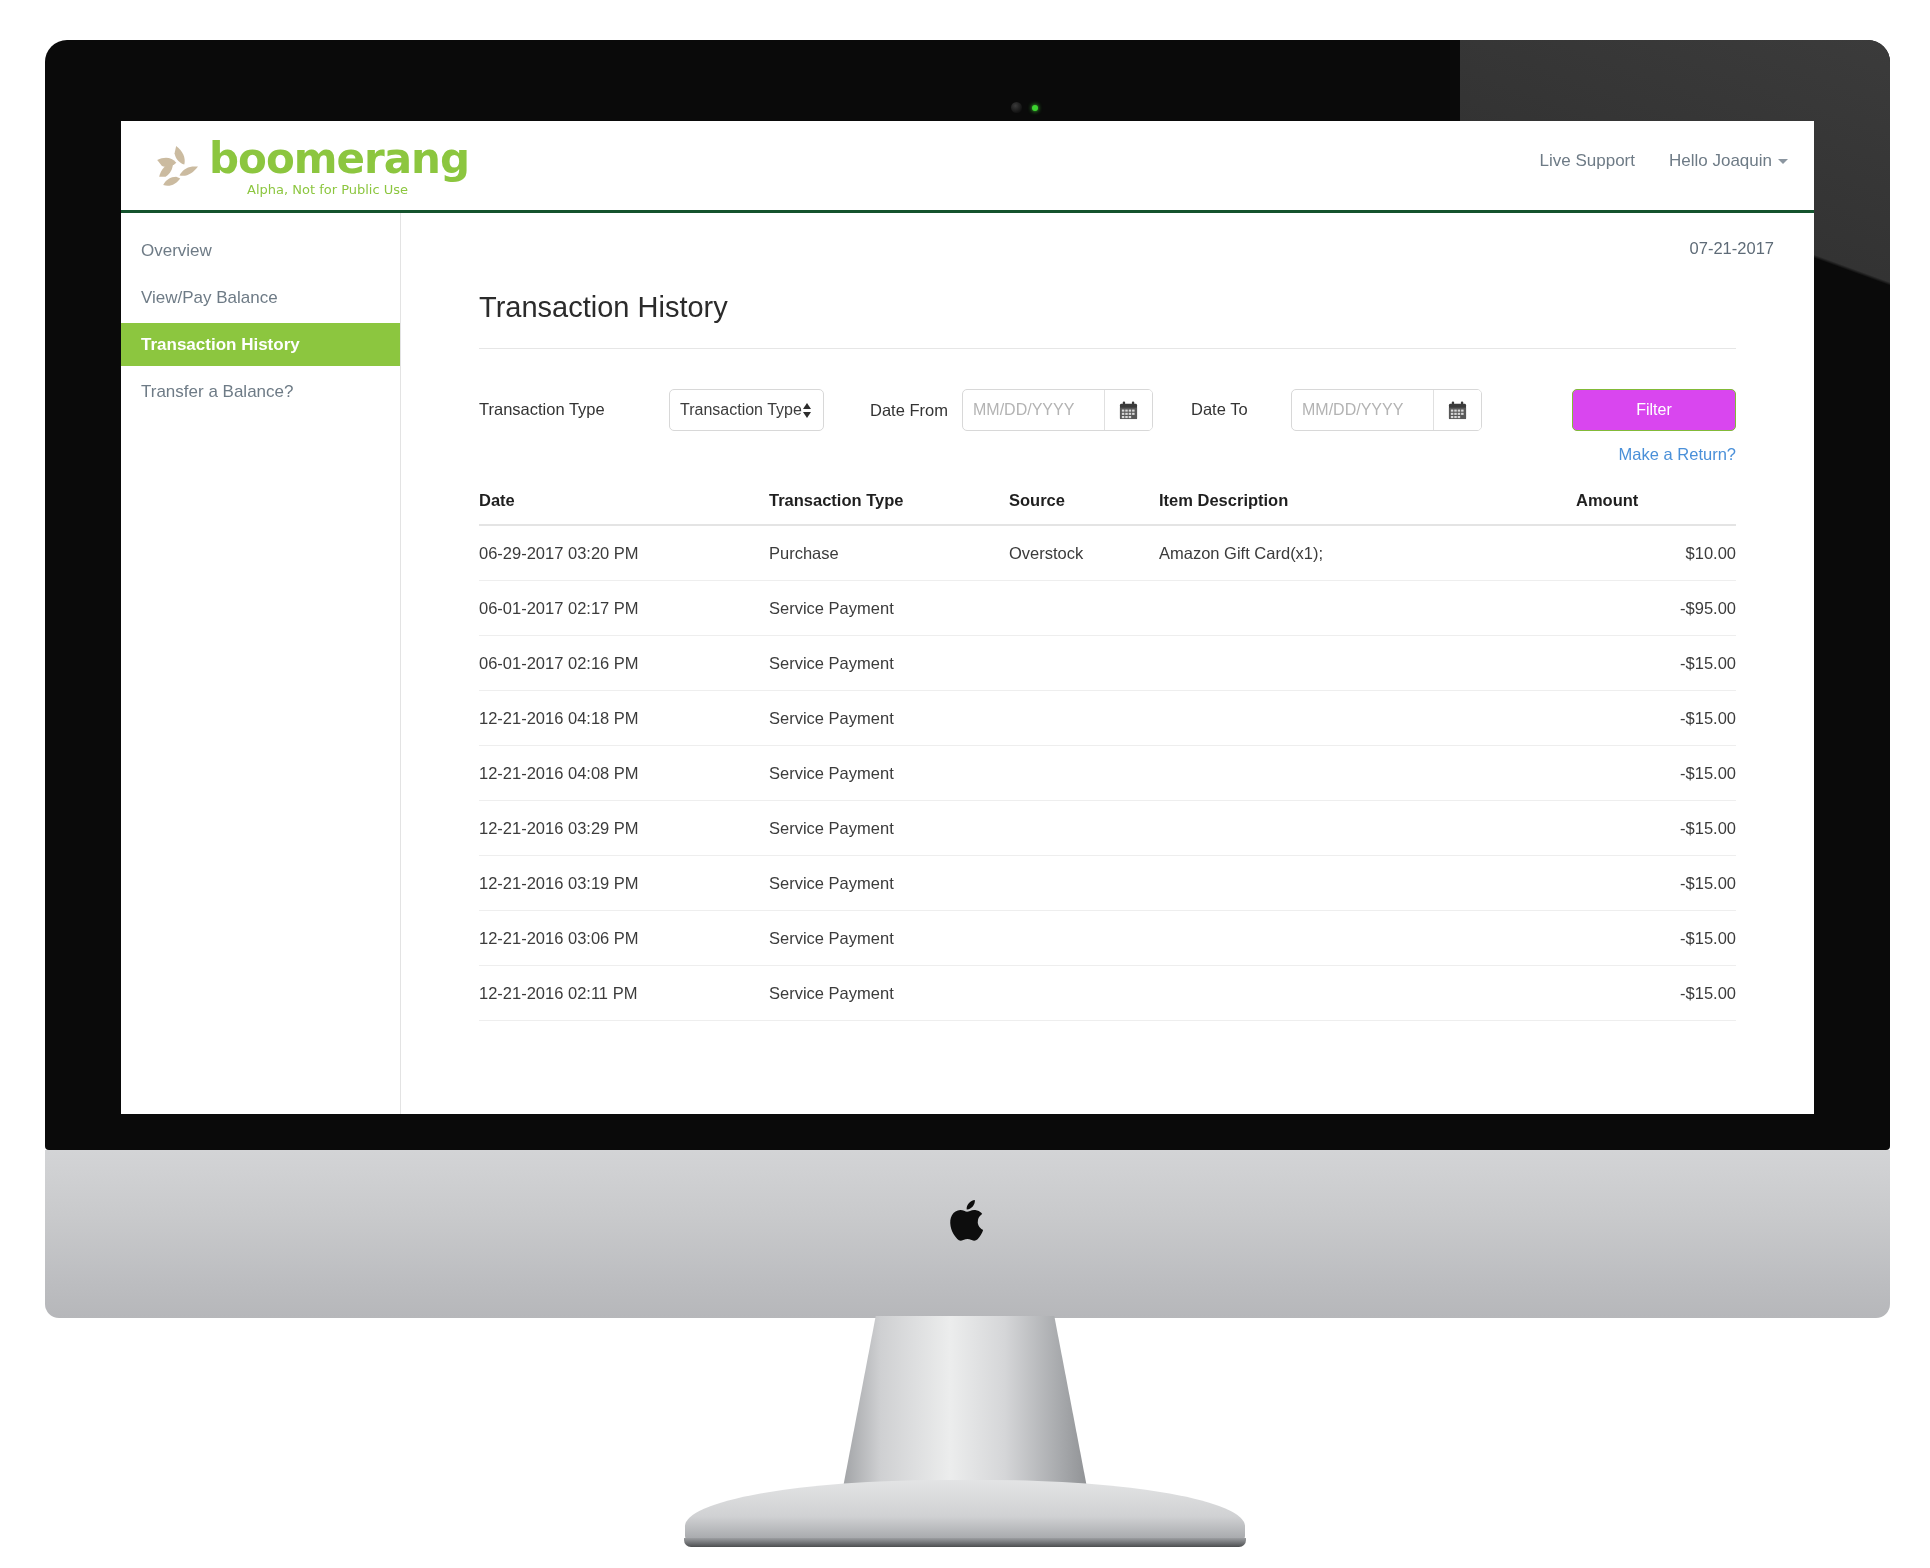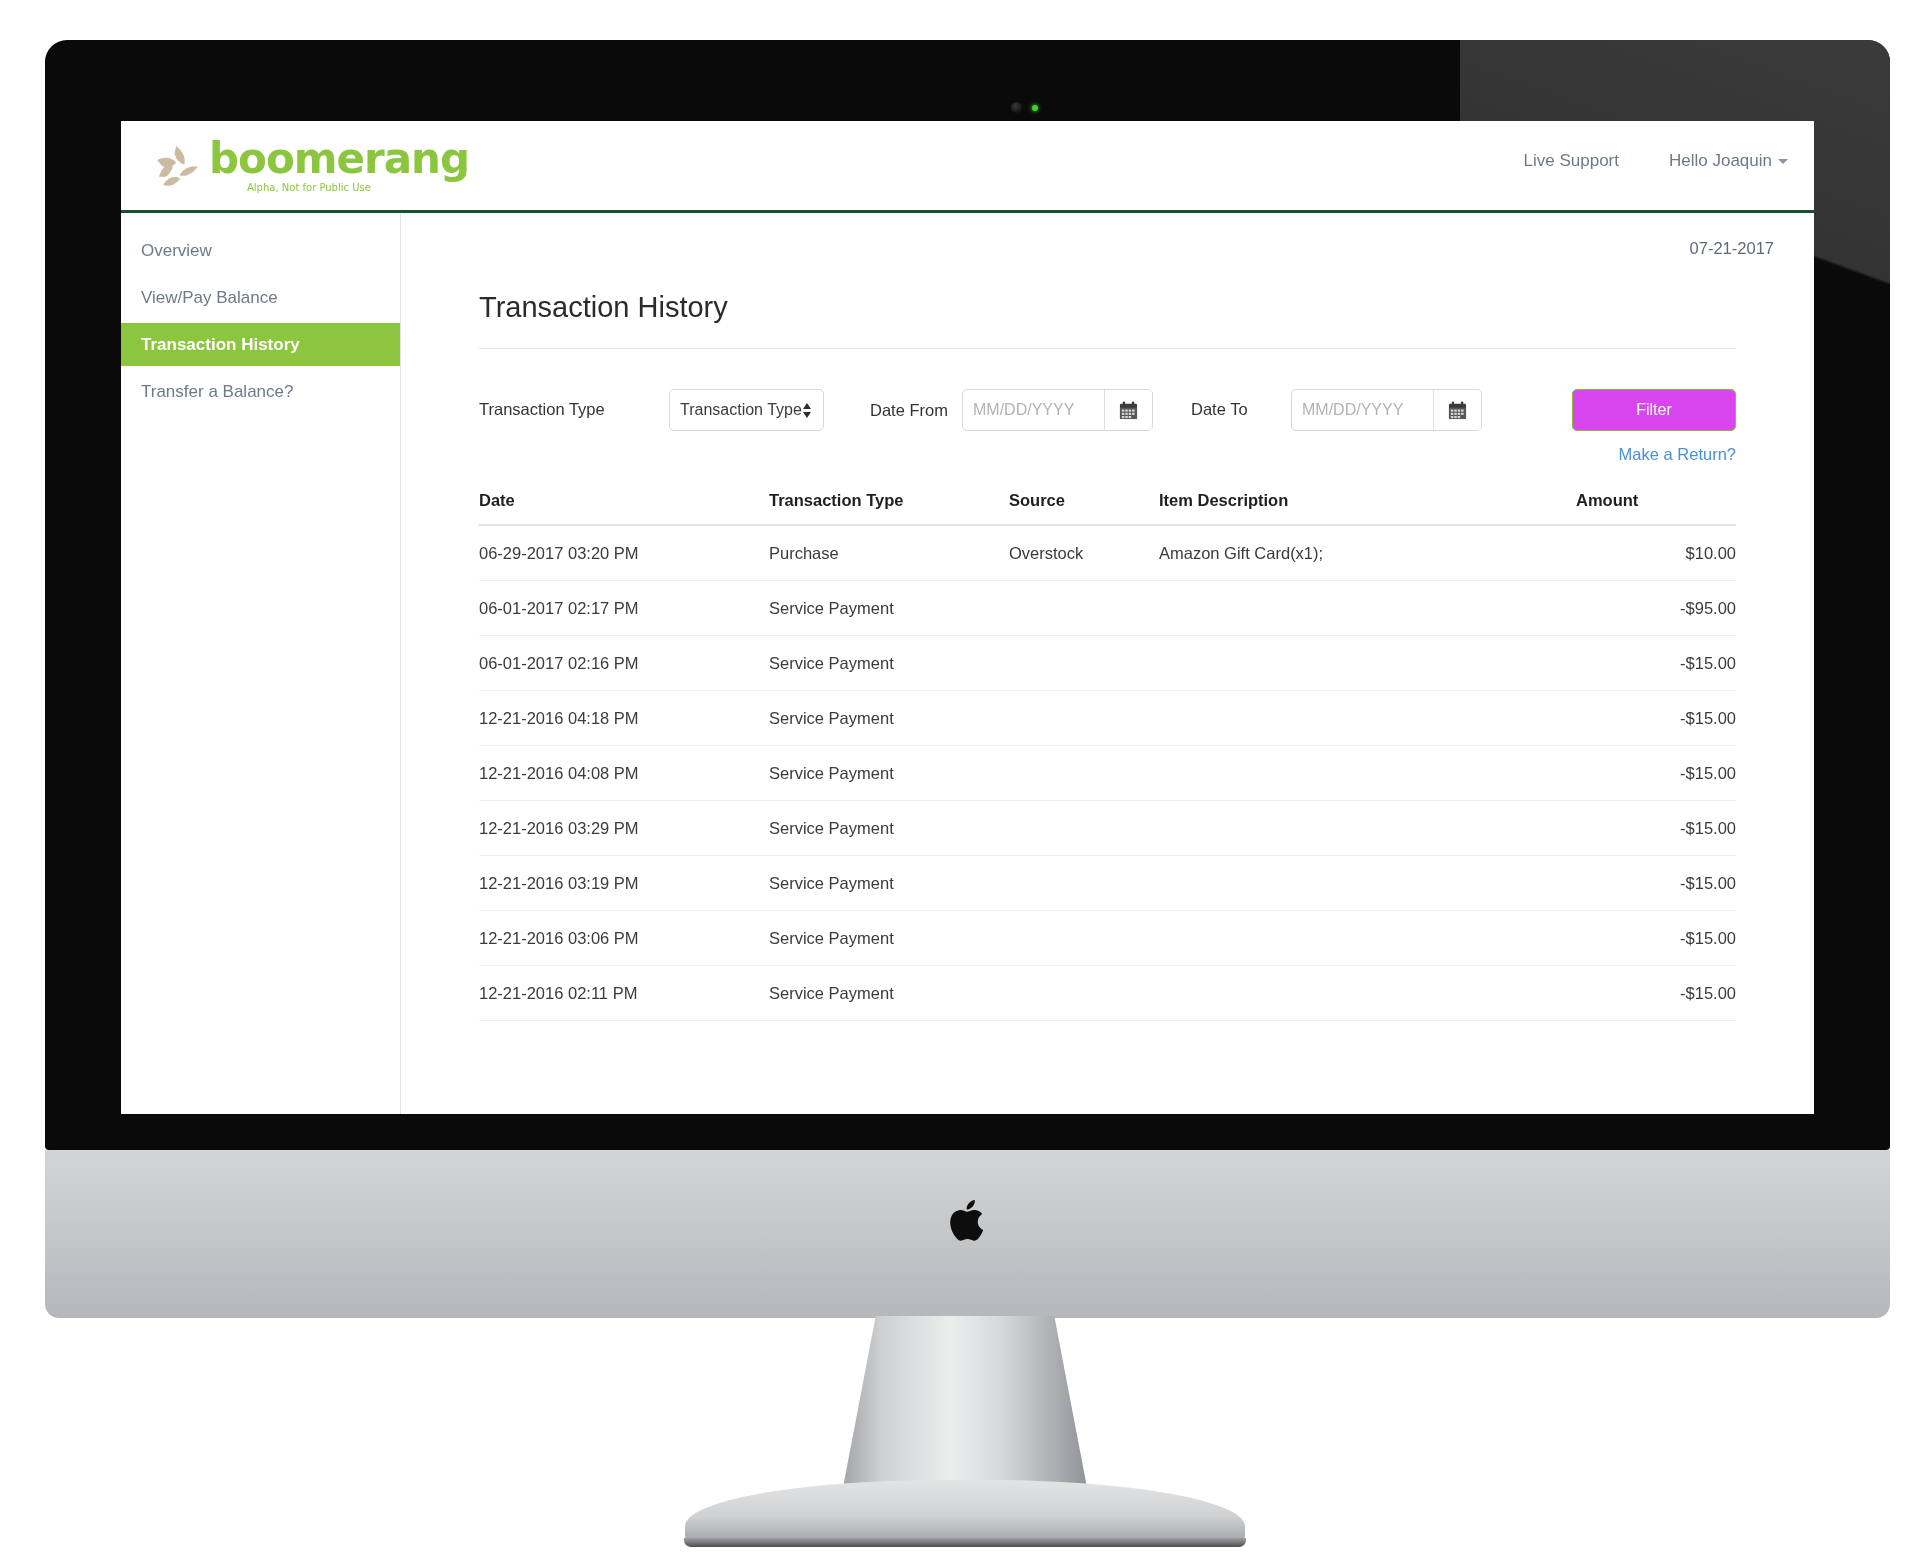--- a/index.html
+++ b/index.html
@@ -67,28 +67,28 @@
   }
   #logo-mark { width: 52px; height: 52px; margin-top: 4px; }
   #logo-text-wrap { margin-left: 6px; }
   #logo-word {
     font-size: 42px; line-height: 44px;
     color: #8cc63f; font-weight: 700;
     letter-spacing: -1px;
     font-family: "DejaVu Sans", sans-serif;
   }
   #logo-tagline {
-    font-size: 10px; color: #8cc63f;
+    font-size: 13px; color: #8cc63f;
     margin-top: 1px; margin-left: 38px;
     font-family: "DejaVu Sans", sans-serif;
   }
   #header-right {
     position: absolute;
     right: 26px; top: 30px;
-    display: flex; align-items: flex-start; gap: 50px;
+    display: flex; align-items: flex-start; gap: 34px;
   }
   .header-link {
     font-size: 17px; color: #6e7b86;
     text-decoration: none; cursor: pointer;
     white-space: nowrap;
   }
   #caret-down {
     display: inline-block;
     width: 0; height: 0; margin-left: 6px;
     border-left: 5px solid transparent;

